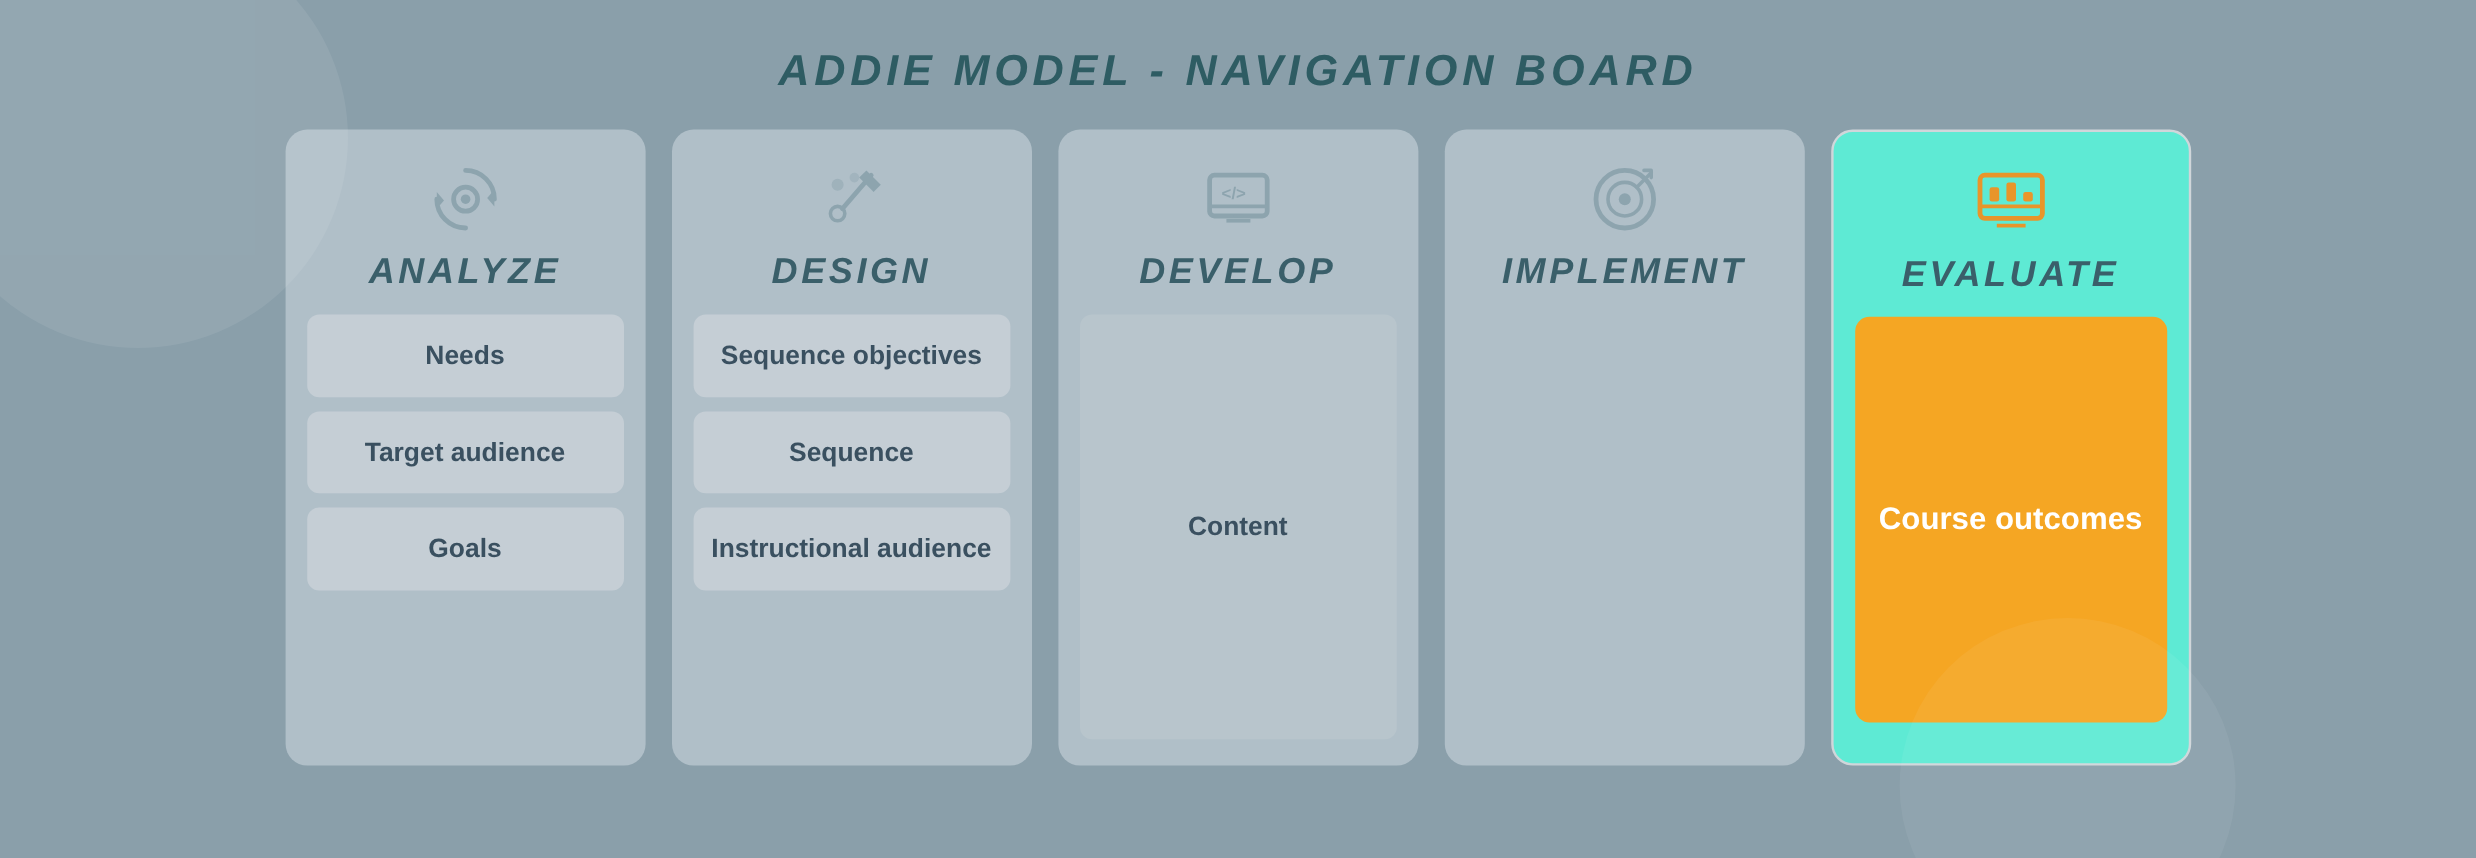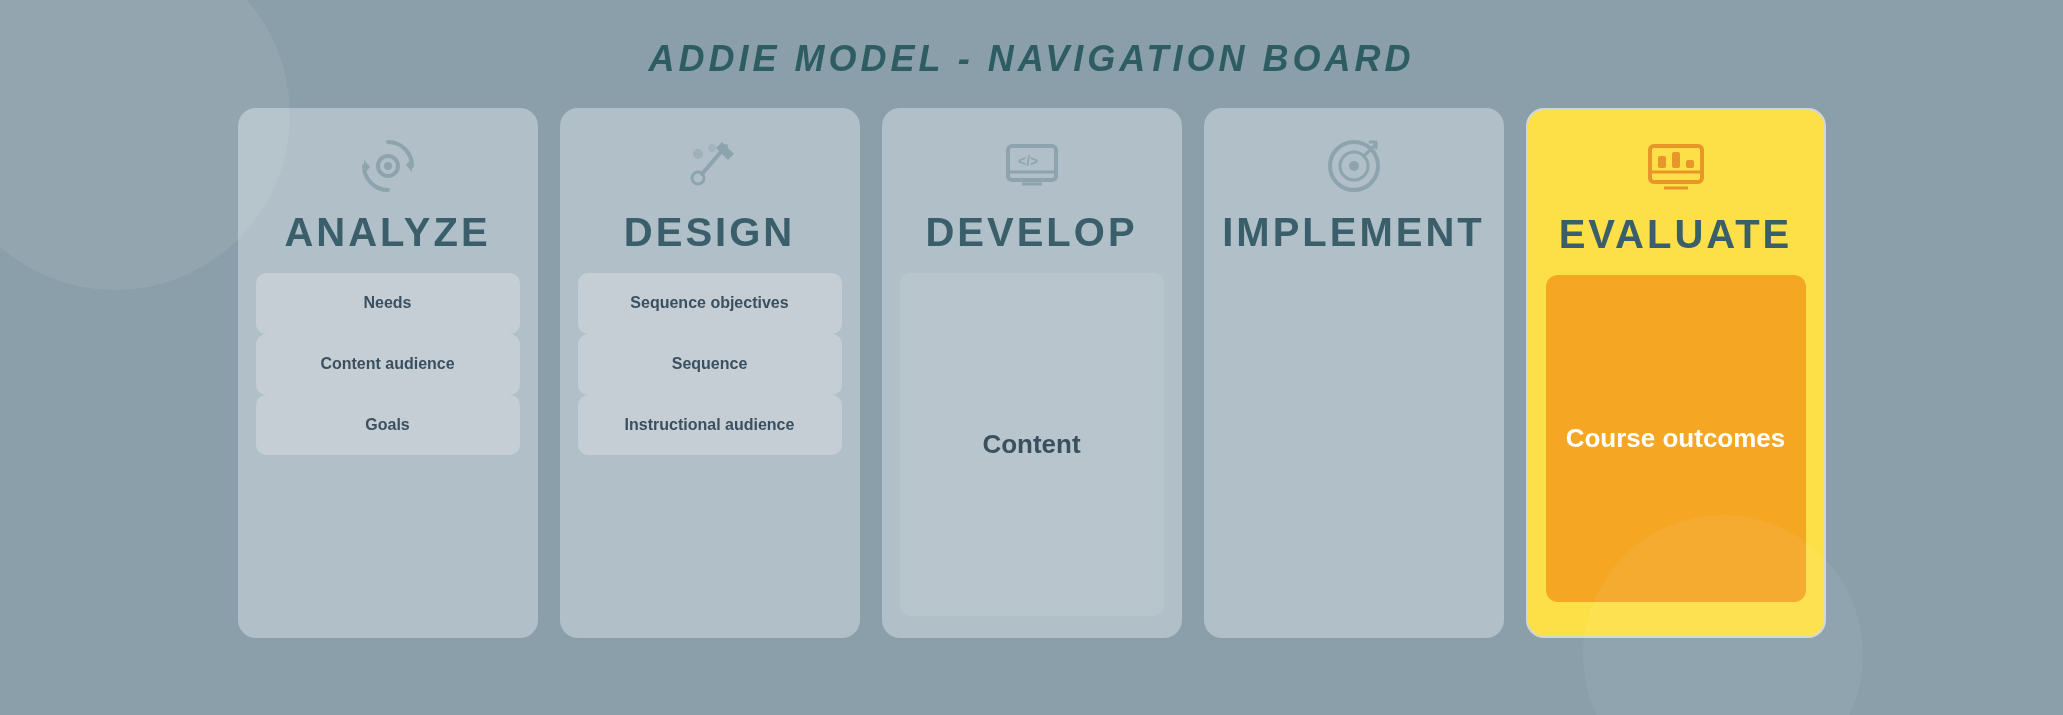--- a/index.html
+++ b/index.html
@@ -63,21 +63,21 @@
       border-radius: 18px;
       padding: 22px 18px 22px 18px;
       display: flex;
       flex-direction: column;
       align-items: center;
       width: 300px;
       min-height: 530px;
     }
 
     .column-card.active {
-      background: #fde047;
+      background: #5eead4;
       border: 2px solid #d0d6da;
     }
 
     .column-icon {
       margin-bottom: 8px;
       display: flex;
       align-items: center;
       justify-content: center;
       height: 72px;
     }
@@ -88,41 +88,43 @@
       opacity: 0.5;
       fill: #6b8a96;
     }
 
     .column-icon svg.evaluate-icon {
       fill: #e8952a;
       opacity: 1;
     }
 
     .column-title {
-      font-size: 40px;
+      font-size: 30px;
       font-weight: 900;
       letter-spacing: 3px;
       color: #3a5f6a;
       text-transform: uppercase;
+      font-style: italic;
       margin-bottom: 18px;
     }
 
     .column-title.evaluate-title {
       color: #3a5f6a;
     }
 
     .item-box {
       background: #c5ced5;
       border-radius: 10px;
       width: 100%;
       display: flex;
       align-items: center;
       justify-content: center;
       padding: 20px 14px;
-      font-size: 16px;
+      margin-bottom: 12px;
+      font-size: 22px;
       font-weight: 600;
       color: #3a5060;
       text-align: center;
       line-height: 1.3;
     }
 
     .item-box.orange-active {
       background: #f5a623;
       color: #fff;
       font-weight: 700;
@@ -135,21 +137,21 @@
 
     .develop-content-box {
       background: #b8c5cc;
       border-radius: 10px;
       width: 100%;
       display: flex;
       align-items: center;
       justify-content: center;
       flex: 1;
       min-height: 300px;
-      font-size: 26px;
+      font-size: 22px;
       font-weight: 600;
       color: #3a5060;
       text-align: center;
     }
 
     .column-items-wrap {
       display: flex;
       flex-direction: column;
       align-items: stretch;
       width: 100%;
@@ -180,21 +182,21 @@
 
         <path d="M32 8 A24 24 0 0 1 56 32" fill="none" stroke="#6b8a96" stroke-width="4" stroke-linecap="round"></path>
         <polygon points="56,24 56,38 50,31" fill="#6b8a96"></polygon>
         <path d="M32 56 A24 24 0 0 1 8 32" fill="none" stroke="#6b8a96" stroke-width="4" stroke-linecap="round"></path>
         <polygon points="8,40 8,26 14,33" fill="#6b8a96"></polygon>
       </svg>
     </div>
     <div class="column-title">ANALYZE</div>
     <div class="column-items-wrap">
       <div class="item-box">Needs</div>
-      <div class="item-box">Content audience</div>
+      <div class="item-box">Target audience</div>
       <div class="item-box">Goals</div>
     </div>
   </div>
 
   <div class="column-card">
     <div class="column-icon">
       <svg viewBox="0 0 64 64" xmlns="http://www.w3.org/2000/svg">
 
         <circle cx="20" cy="44" r="6" fill="none" stroke="#6b8a96" stroke-width="3"></circle>
         <path d="M24 40 L48 12" fill="none" stroke="#6b8a96" stroke-width="4" stroke-linecap="round"></path>

